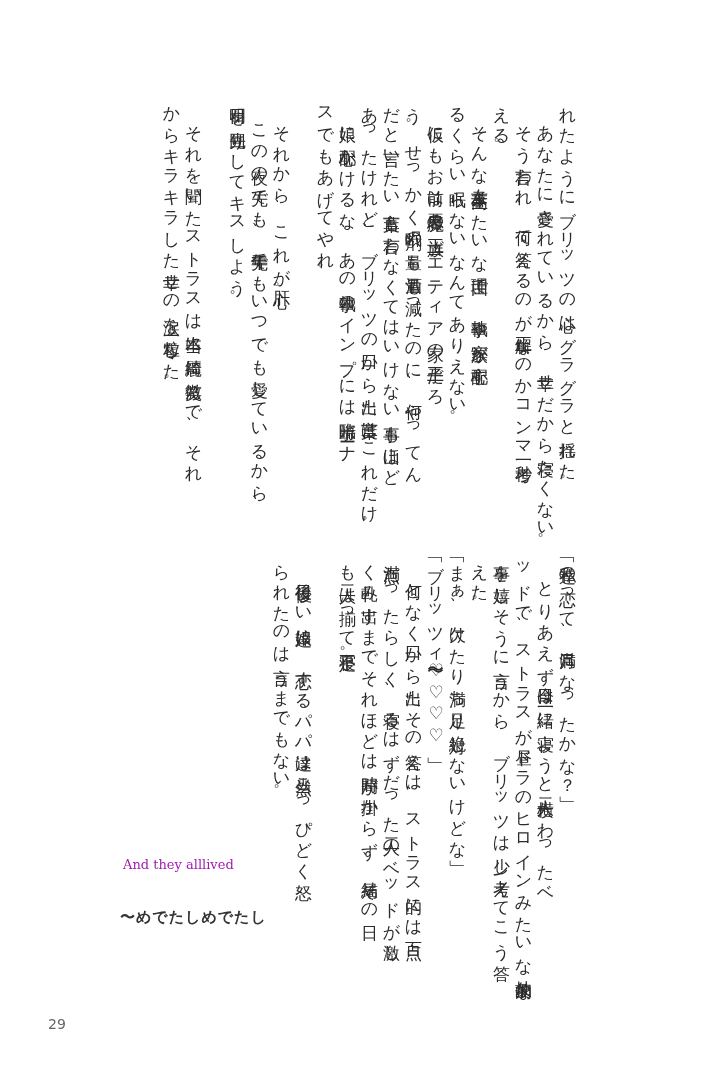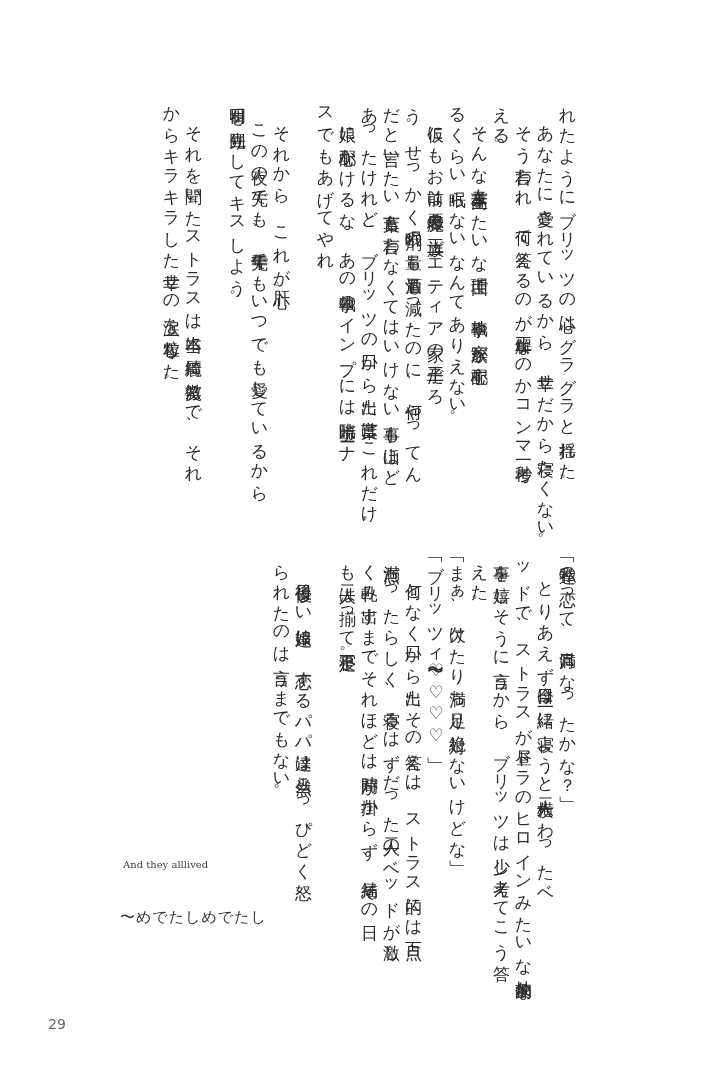--- a/index.html
+++ b/index.html
@@ -15,25 +15,25 @@
     font-size: 17px;
     line-height: 22px;
     width: 22px;
     letter-spacing: 1.4px;
     white-space: nowrap;
     color: #2b2b2b;
   }
   .english {
     position: absolute; left: 123px; top: 852px;
     font-family: "DejaVu Serif", "Liberation Serif", serif;
-    font-size: 10px; line-height: 25px; color: #404040;
+    font-size: 13px; line-height: 25px; color: #a21caf;
   }
   .ending {
     position: absolute; left: 120px; top: 908px;
-    font-size: 15px; letter-spacing: 1px; color: #333;
+    font-size: 15px; letter-spacing: 1px; color: #333; font-weight: bold;
   }
   .page-number {
     position: absolute; left: 48px; top: 1016px;
     font-family: "DejaVu Sans", "Liberation Sans", sans-serif;
     font-size: 14px; color: #666;
   }
 </style>
 </head>
 <body>
 

